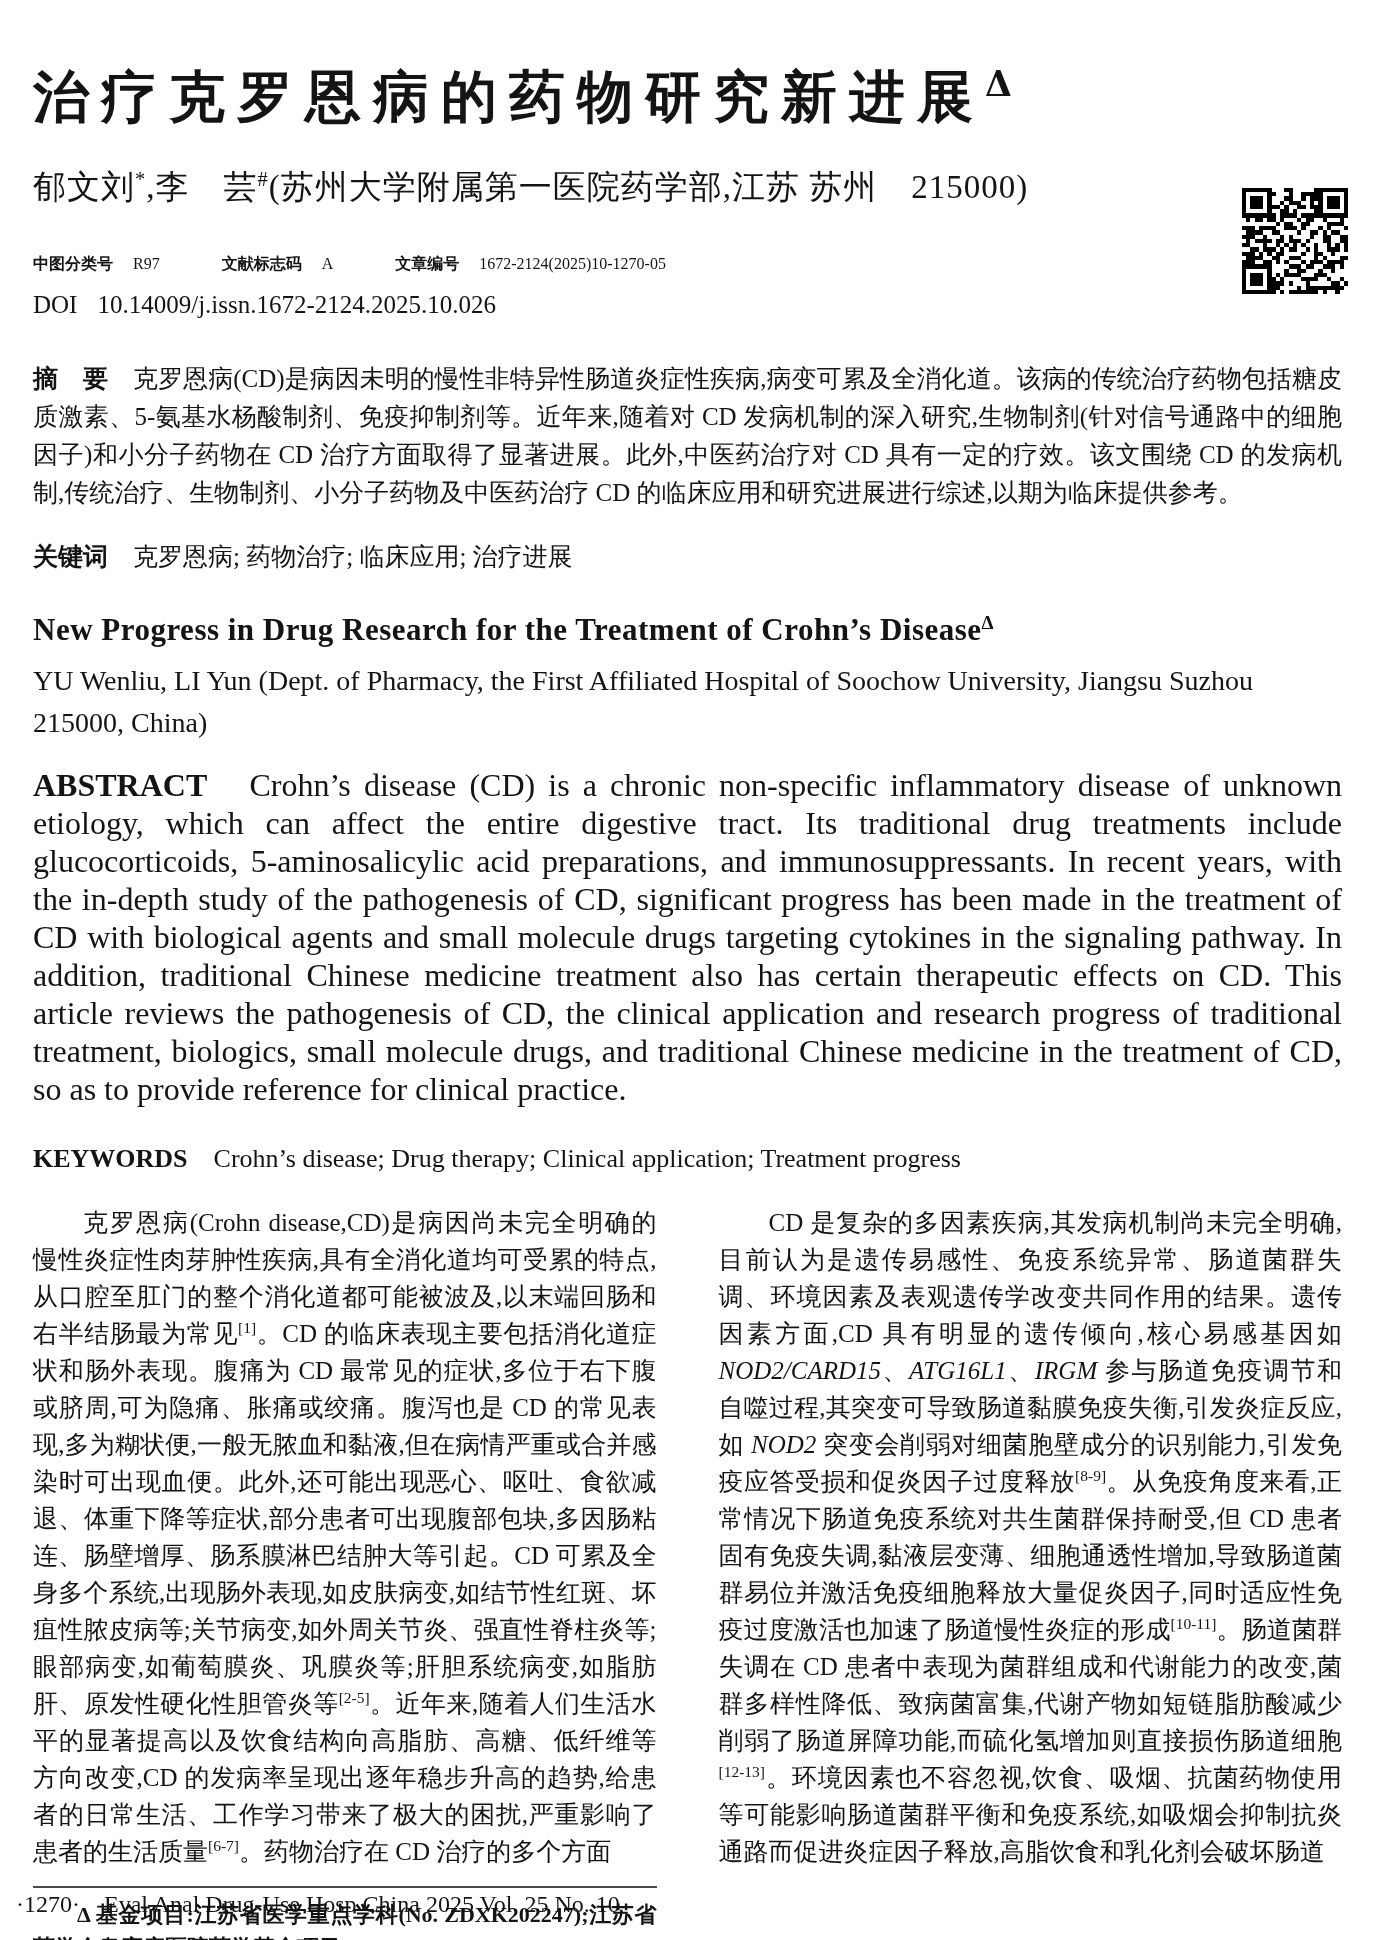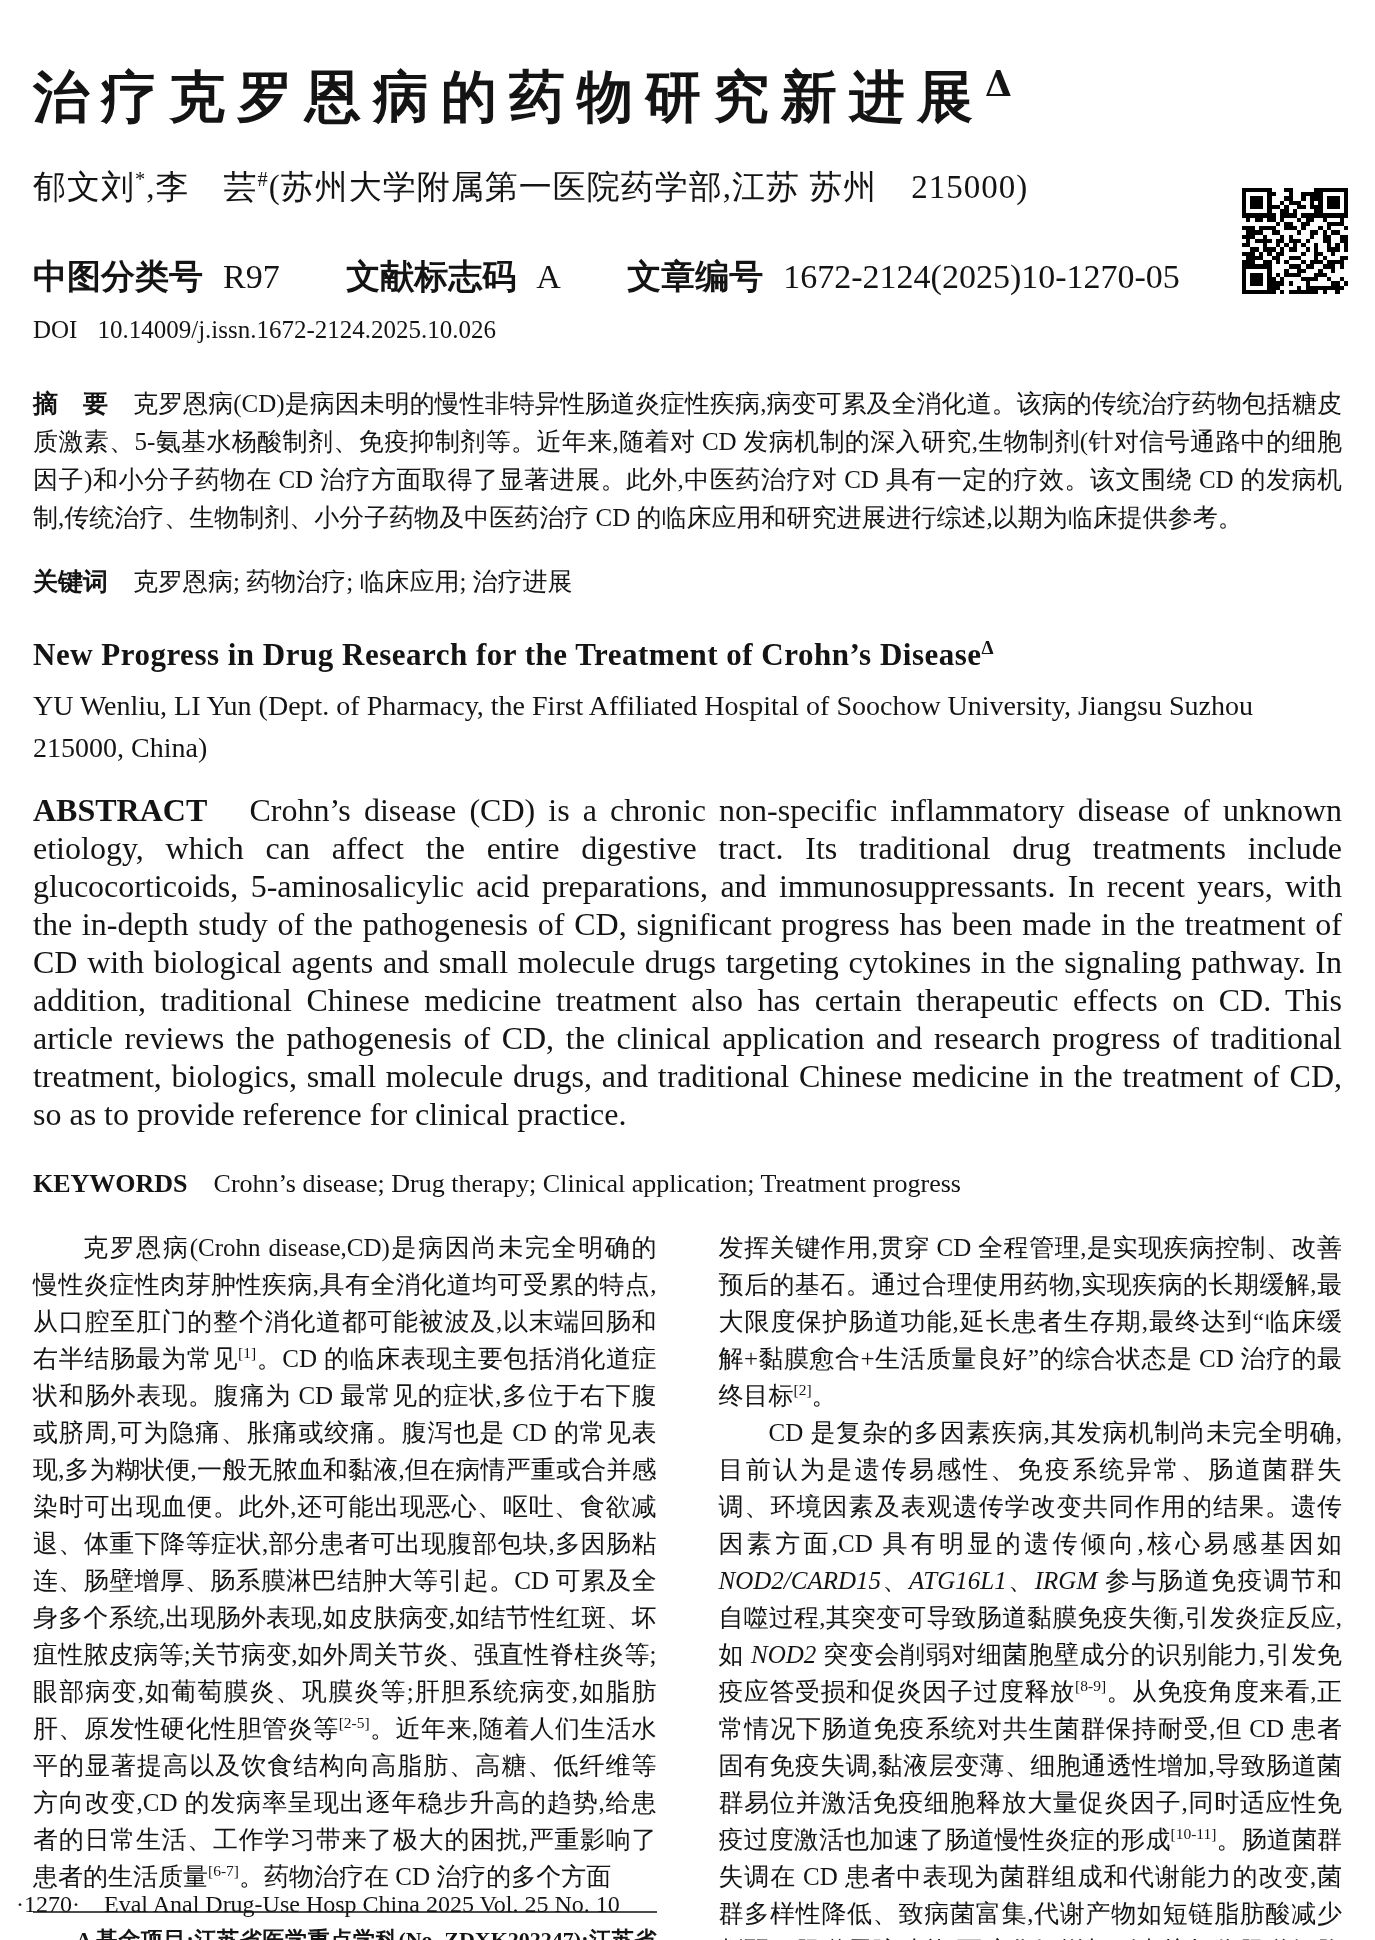--- a/index.html
+++ b/index.html
@@ -13,21 +13,21 @@
   .lbl-hei{font-family:"Liberation Sans", sans-serif;font-weight:bold;}
   .b{font-weight:bold;}
   .i{font-style:italic;}
 
   .cn-title{
     font-size:56px;font-weight:bold;letter-spacing:12px;
     font-family:"DejaVu Serif", serif;line-height:1.15;
   }
   .authors-cn{margin-top:22px;font-size:33px;letter-spacing:1px;}
 
-  .meta-row{margin-top:44px;font-size:34px;}
+  .meta-row{margin-top:44px;font-size:16px;}
   .meta-pair{margin-right:58px;display:inline-block;}
   .meta-label{font-family:"Liberation Sans", sans-serif;font-weight:bold;margin-right:20px;}
   .doi-row{margin-top:16px;font-size:25px;}
   .doi-row .meta-label{font-family:"Liberation Serif", serif;font-weight:normal;}
 
   .qr{
     position:absolute;top:188px;right:27px;width:106px;height:106px;
     display:grid;grid-template-columns:repeat(25,1fr);grid-template-rows:repeat(25,1fr);
     background:#fff;
   }
@@ -722,20 +722,19 @@
   <div class="col">
     <p class="p-indent"><span>克罗恩病(Crohn disease,CD)是病因尚未完全明确的慢性炎症性肉芽肿性疾病,具有全消化道均可受累的特点,从口腔至肛门的整个消化道都可能被波及,以末端回肠和右半结肠最为常见</span><sup>[1]</sup><span>。CD 的临床表现主要包括消化道症状和肠外表现。腹痛为 CD 最常见的症状,多位于右下腹或脐周,可为隐痛、胀痛或绞痛。腹泻也是 CD 的常见表现,多为糊状便,一般无脓血和黏液,但在病情严重或合并感染时可出现血便。此外,还可能出现恶心、呕吐、食欲减退、体重下降等症状,部分患者可出现腹部包块,多因肠粘连、肠壁增厚、肠系膜淋巴结肿大等引起。CD 可累及全身多个系统,出现肠外表现,如皮肤病变,如结节性红斑、坏疽性脓皮病等;关节病变,如外周关节炎、强直性脊柱炎等;眼部病变,如葡萄膜炎、巩膜炎等;肝胆系统病变,如脂肪肝、原发性硬化性胆管炎等</span><sup>[2-5]</sup><span>。近年来,随着人们生活水平的显著提高以及饮食结构向高脂肪、高糖、低纤维等方向改变,CD 的发病率呈现出逐年稳步升高的趋势,给患者的日常生活、工作学习带来了极大的困扰,严重影响了患者的生活质量</span><sup>[6-7]</sup><span>。药物治疗在 CD 治疗的多个方面</span></p>
     <hr class="footnote-sep">
     <div class="footnotes">
       <p>Δ 基金项目:江苏省医学重点学科(No. ZDXK202247);江苏省药学会奥赛康医院药学基金项目(No. A202116,No. A202427)</p>
       <p>* 副主任药师,硕士。研究方向:医院药学。E-mail:ywlyw99@163.com</p>
 
     </div>
   </div>
   <div class="col">
-    <p class="p-noindent"><span>发挥关键作用,贯穿 CD 全程管理,是实现疾病控制、改善预后的基石。通过合理使用药物,实现疾病的长期缓解,最大限度保护肠道功能,延长患者生存期,最终达到“临床缓解+黏膜愈合+生活质量良好”的综合状态是 CD 治疗的最终目标</span><sup>[2]</sup><span>。</span></p>
     <p class="p-indent"><span>CD 是复杂的多因素疾病,其发病机制尚未完全明确,目前认为是遗传易感性、免疫系统异常、肠道菌群失调、环境因素及表观遗传学改变共同作用的结果。遗传因素方面,CD 具有明显的遗传倾向,核心易感基因如 </span><span class="i">NOD2/CARD15</span><span>、</span><span class="i">ATG16L1</span><span>、</span><span class="i">IRGM</span><span> 参与肠道免疫调节和自噬过程,其突变可导致肠道黏膜免疫失衡,引发炎症反应,如 </span><span class="i">NOD2</span><span> 突变会削弱对细菌胞壁成分的识别能力,引发免疫应答受损和促炎因子过度释放</span><sup>[8-9]</sup><span>。从免疫角度来看,正常情况下肠道免疫系统对共生菌群保持耐受,但 CD 患者固有免疫失调,黏液层变薄、细胞通透性增加,导致肠道菌群易位并激活免疫细胞释放大量促炎因子,同时适应性免疫过度激活也加速了肠道慢性炎症的形成</span><sup>[10-11]</sup><span>。肠道菌群失调在 CD 患者中表现为菌群组成和代谢能力的改变,菌群多样性降低、致病菌富集,代谢产物如短链脂肪酸减少削弱了肠道屏障功能,而硫化氢增加则直接损伤肠道细胞</span><sup>[12-13]</sup><span>。环境因素也不容忽视,饮食、吸烟、抗菌药物使用等可能影响肠道菌群平衡和免疫系统,如吸烟会抑制抗炎通路而促进炎症因子释放,高脂饮食和乳化剂会破坏肠道</span></p>
   </div>
 </div>
 
 <div class="footer">
   <span>·1270·　Eval Anal Drug-Use Hosp China 2025 Vol. 25 No. 10</span>
 </div>
 
 </body></html>

